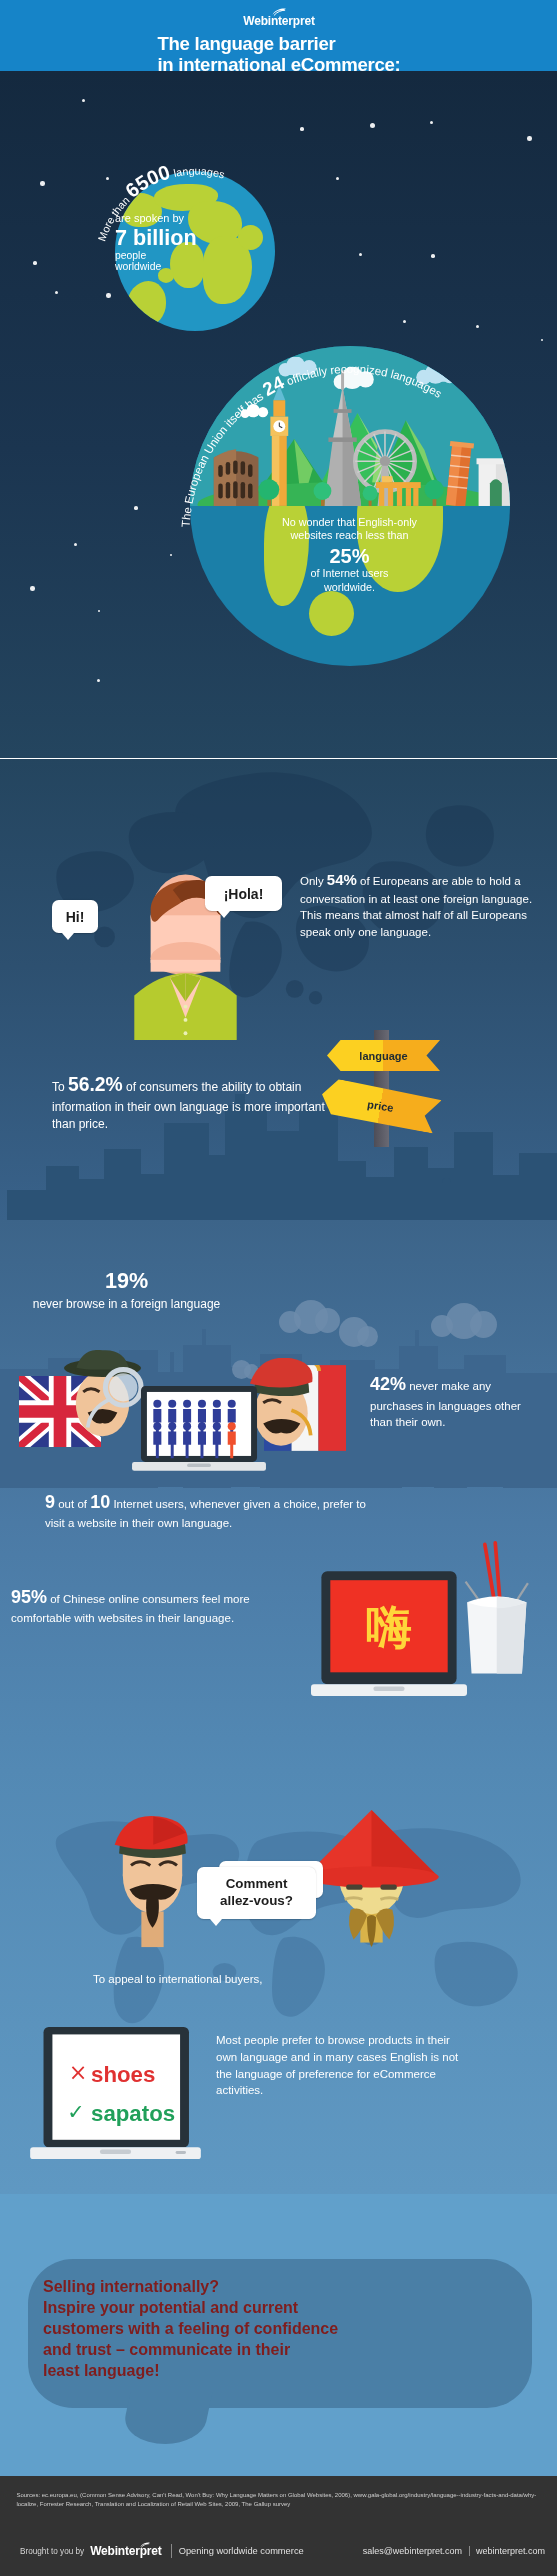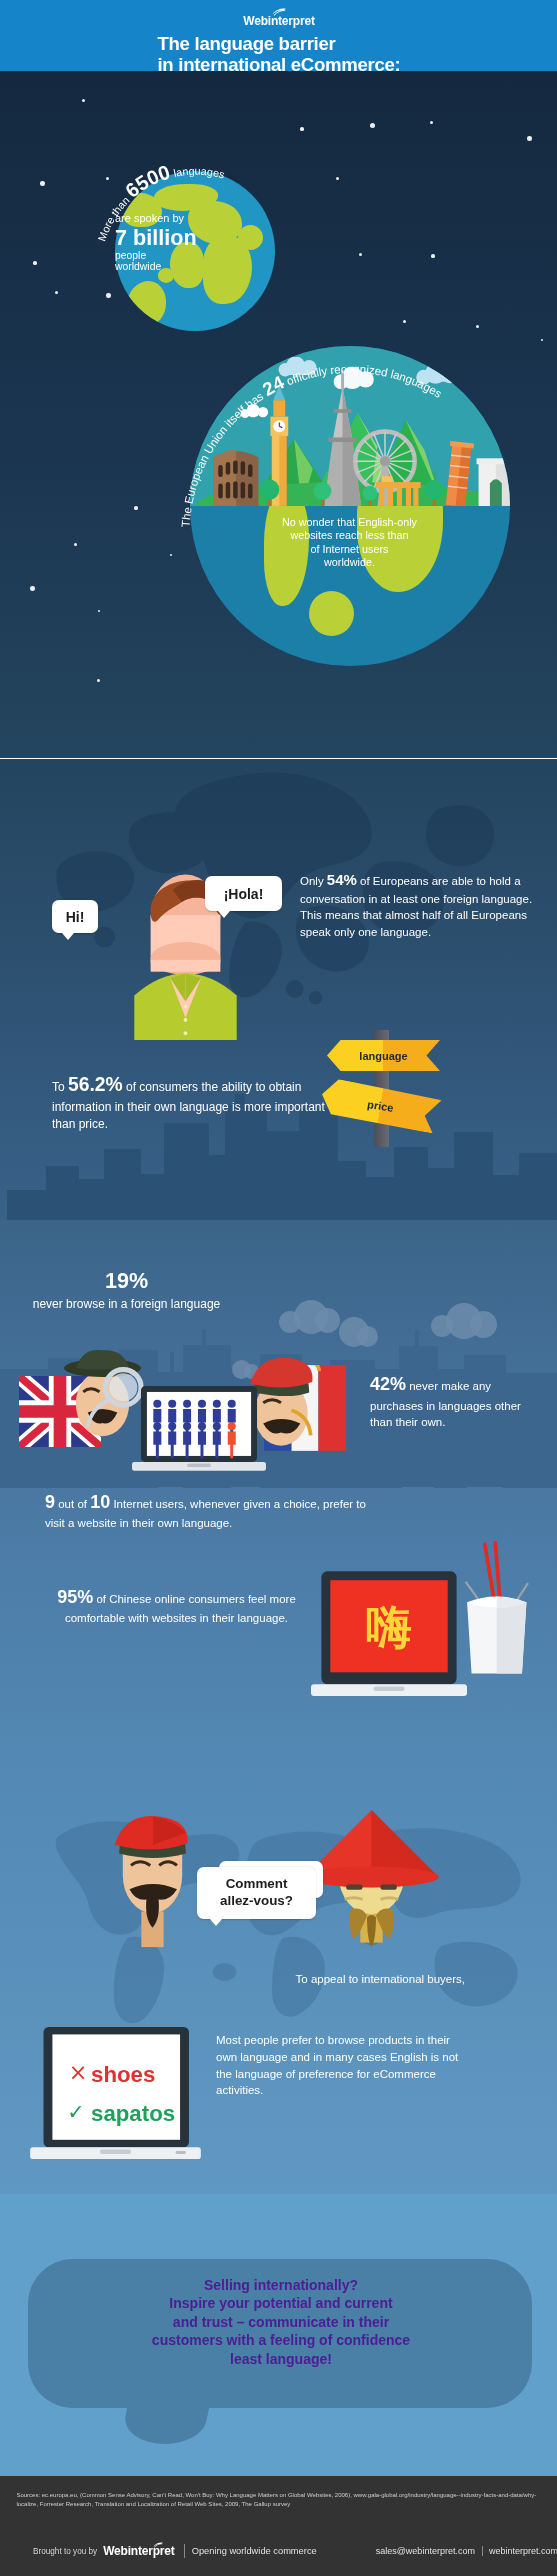--- a/index.html
+++ b/index.html
@@ -135,64 +135,64 @@
 
   .ukflag { position:absolute; left:18.6px; top:156px; width:82px; height:71px; overflow:hidden; background:#2c3a8c; }
   .frflag { position:absolute; left:264px; top:145px; width:82px; height:86px; overflow:hidden; }
   .detective { position:absolute; left:58px; top:130px; width:89px; height:97px; }
   .frenchman { position:absolute; left:238px; top:138px; width:89px; height:97px; }
   .laptop1 { position:absolute; left:132px; top:166px; width:134px; height:93px; }
   .stat42 { position:absolute; left:370px; top:152px; width:175px; color:#fff; font-size:11.5px; line-height:1.42;}
   .stat42 b { font-size:18px; font-weight:bold; }
   .stat9of10 { position:absolute; left:45px; top:269px; width:327px; color:#fff; font-size:11.5px; line-height:1.45; }
   .stat9of10 b { font-size:18px; font-weight:bold; }
-  .stat95 { position:absolute; left:28px; top:364px; width:297px; color:#fff; font-size:11.5px; line-height:1.45;text-align:center; }
+  .stat95 { position:absolute; left:11px; top:364px; width:297px; color:#fff; font-size:11.5px; line-height:1.45; }
   .stat95 b { font-size:18px; font-weight:bold; }
   .laptop-cn { position:absolute; left:311px; top:351px; width:156px; height:138px; }
   .takeout { position:absolute; left:455px; top:320px; width:82px; height:141px; }
 
   
   .worldsec {
     position:absolute; left:0; top:1770px; width:558px; height:424px;
     background:linear-gradient(180deg,#5389b4 0%,#5b93bd 60%,#5f98c2 100%);
     overflow:hidden;
   }
   .wmap { position:absolute; left:22px; top:22px; width:521px; height:238px; opacity:.42;}
   .frenchhead { position:absolute; left:104px; top:45px; width:97px; height:141px; }
   .chinesehead { position:absolute; left:297px; top:31px; width:149px; height:149px; }
   .bub-bonjour { left:219px; top:43px; width:104px; height:37px; font-size:13.4px;margin-top:48px; }
   .bub-bonjour:after { left:82px; }
   .bub-comment { left:197px; top:97px; width:119px; height:52px; font-size:13.4px; line-height:1.25; flex-direction:column;}
   .bub-comment:after { left:13.4px; }
-  .world-cap { position:absolute; left:93px; top:201px; width:372px; text-align:right; color:#fff; font-size:11.5px; line-height:1.4;}
+  .world-cap { position:absolute; left:93px; top:201px; width:372px; text-align:left; color:#fff; font-size:11.5px; line-height:1.4;}
   .laptop-shoes { position:absolute; left:30px; top:257px; width:171px; height:141px; }
   .shoes-text { position:absolute; left:216px; top:262px; width:245px; color:#fff; font-size:11.5px; line-height:1.46; }
 
   
   .ctasec { position:absolute; left:0; top:2194px; width:558px; height:283px; background:#61a0cb; overflow:hidden; }
   .bubble {
     position:absolute; left:28px; top:65px; width:504px; height:149px;
     background:#4a7fa6; border-radius:45px;
   }
   .bubble .tail {
     position:absolute; left:97px; bottom:-36px; width:82px; height:52px;
     background:#4a7fa6; border-radius: 0 0 70% 90%;
     transform: skewX(-12deg);
   }
   .cta-text {
-    position:absolute; left:43px; top:82px; width:476px; text-align:center;
-    color:#4c1d95; font-weight:bold; font-size:14px; line-height:1.32;
+    position:absolute; left:43px; top:82px; width:476px; text-align:left;
+    color:#7f1d1d; font-weight:bold; font-size:16px; line-height:1.32;
   }
 
   
   .footer {
     position:absolute; left:0; top:2476px; width:558px; height:100px; background:#333333; color:#d9d9d9;
   }
   .sources { position:absolute; left:16.4px; top:15px; width:525px; font-size:6px; line-height:1.5; color:#cfcfcf; }
-  .fbar { position:absolute; left:33px; top:68px; width:525px; display:flex; align-items:center; font-size:8.2px; }
+  .fbar { position:absolute; left:20px; top:68px; width:525px; display:flex; align-items:center; font-size:8.2px; }
   .fbar .b1 { color:#d6d6d6; }
   .fbar .wlogo { color:#fff; font-weight:bold; font-size:12px; margin-left:6px; letter-spacing:-0.2px; position:relative; }
   .fbar .divider { width:0.7px; height:13.4px; background:#8a8a8a; margin:0 7.4px 0 9px; }
   .fbar .tag { color:#e2e2e2; font-size:9.3px; }
   .fbar .right { margin-left:auto; display:flex; align-items:center; font-size:9px; color:#e2e2e2; }
   .fbar .right .sep { width:0.7px; height:10.4px; background:#8a8a8a; margin:0 6.7px; }
 </style>
 </head>
 <body>
 
@@ -422,20 +422,21 @@
           <textPath href="#arc2" startOffset="1.5%">
             <tspan font-size="15.5">The European Union itself has </tspan><tspan font-size="25" font-weight="bold">24</tspan><tspan font-size="15.5"> officially recognized languages</tspan>
           </textPath>
         </text>
       </svg>
     </div>
 
     <div class="globe2-lines">
       <div class="g2-l1">No wonder that English-only</div>
       <div class="g2-l1">websites reach less than</div>
+      <div class="g2-l2">25%</div>
       <div class="g2-l3">of Internet users</div>
       <div class="g2-l3">worldwide.</div>
     </div>
   </div>
 
   <div class="eusec">
 
     <div class="eumap">
       <svg width="476" height="312" viewBox="0 0 640 420">
         <g fill="#17334f">
@@ -779,22 +780,22 @@
     <div class="shoes-text">Most people prefer to browse products in their own language and in many cases English is not the language of preference for eCommerce activities.</div>
   </div>
 
   <div class="ctasec">
     <div class="bubble">
       <div class="tail"></div>
     </div>
     <div class="cta-text">
       <div>Selling internationally?</div>
       <div>Inspire your potential and current</div>
+      <div>customers with a feeling of confidence</div>
       <div>and trust – communicate in their</div>
-      <div>customers with a feeling of confidence</div>
       <div>least language!</div>
     </div>
   </div>
 
   <div class="footer">
     <div class="sources">Sources: ec.europa.eu, (Common Sense Advisory, Can't Read, Won't Buy:  Why Language Matters on Global Websites, 2006), www.gala-global.org/industry/language--industry-facts-and-data/why-localize, Forrester Research, Translation and Localization of Retail Web Sites, 2009, The Gallup survey</div>
     <div class="fbar">
       <span class="b1">Brought to you by</span>
       <span class="wlogo">
         <span style="position:absolute;left:49px;top:-6.7px;">

